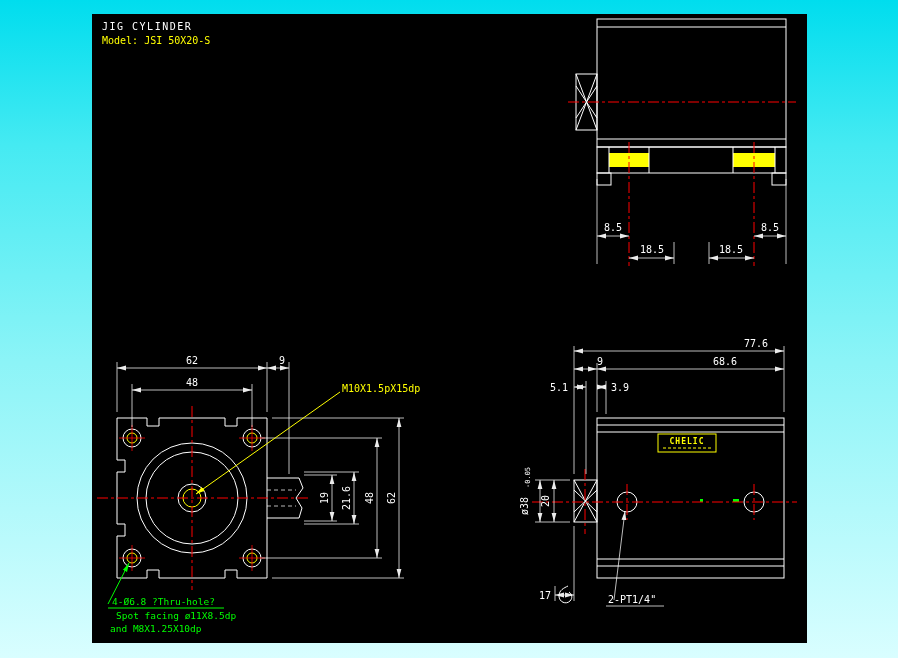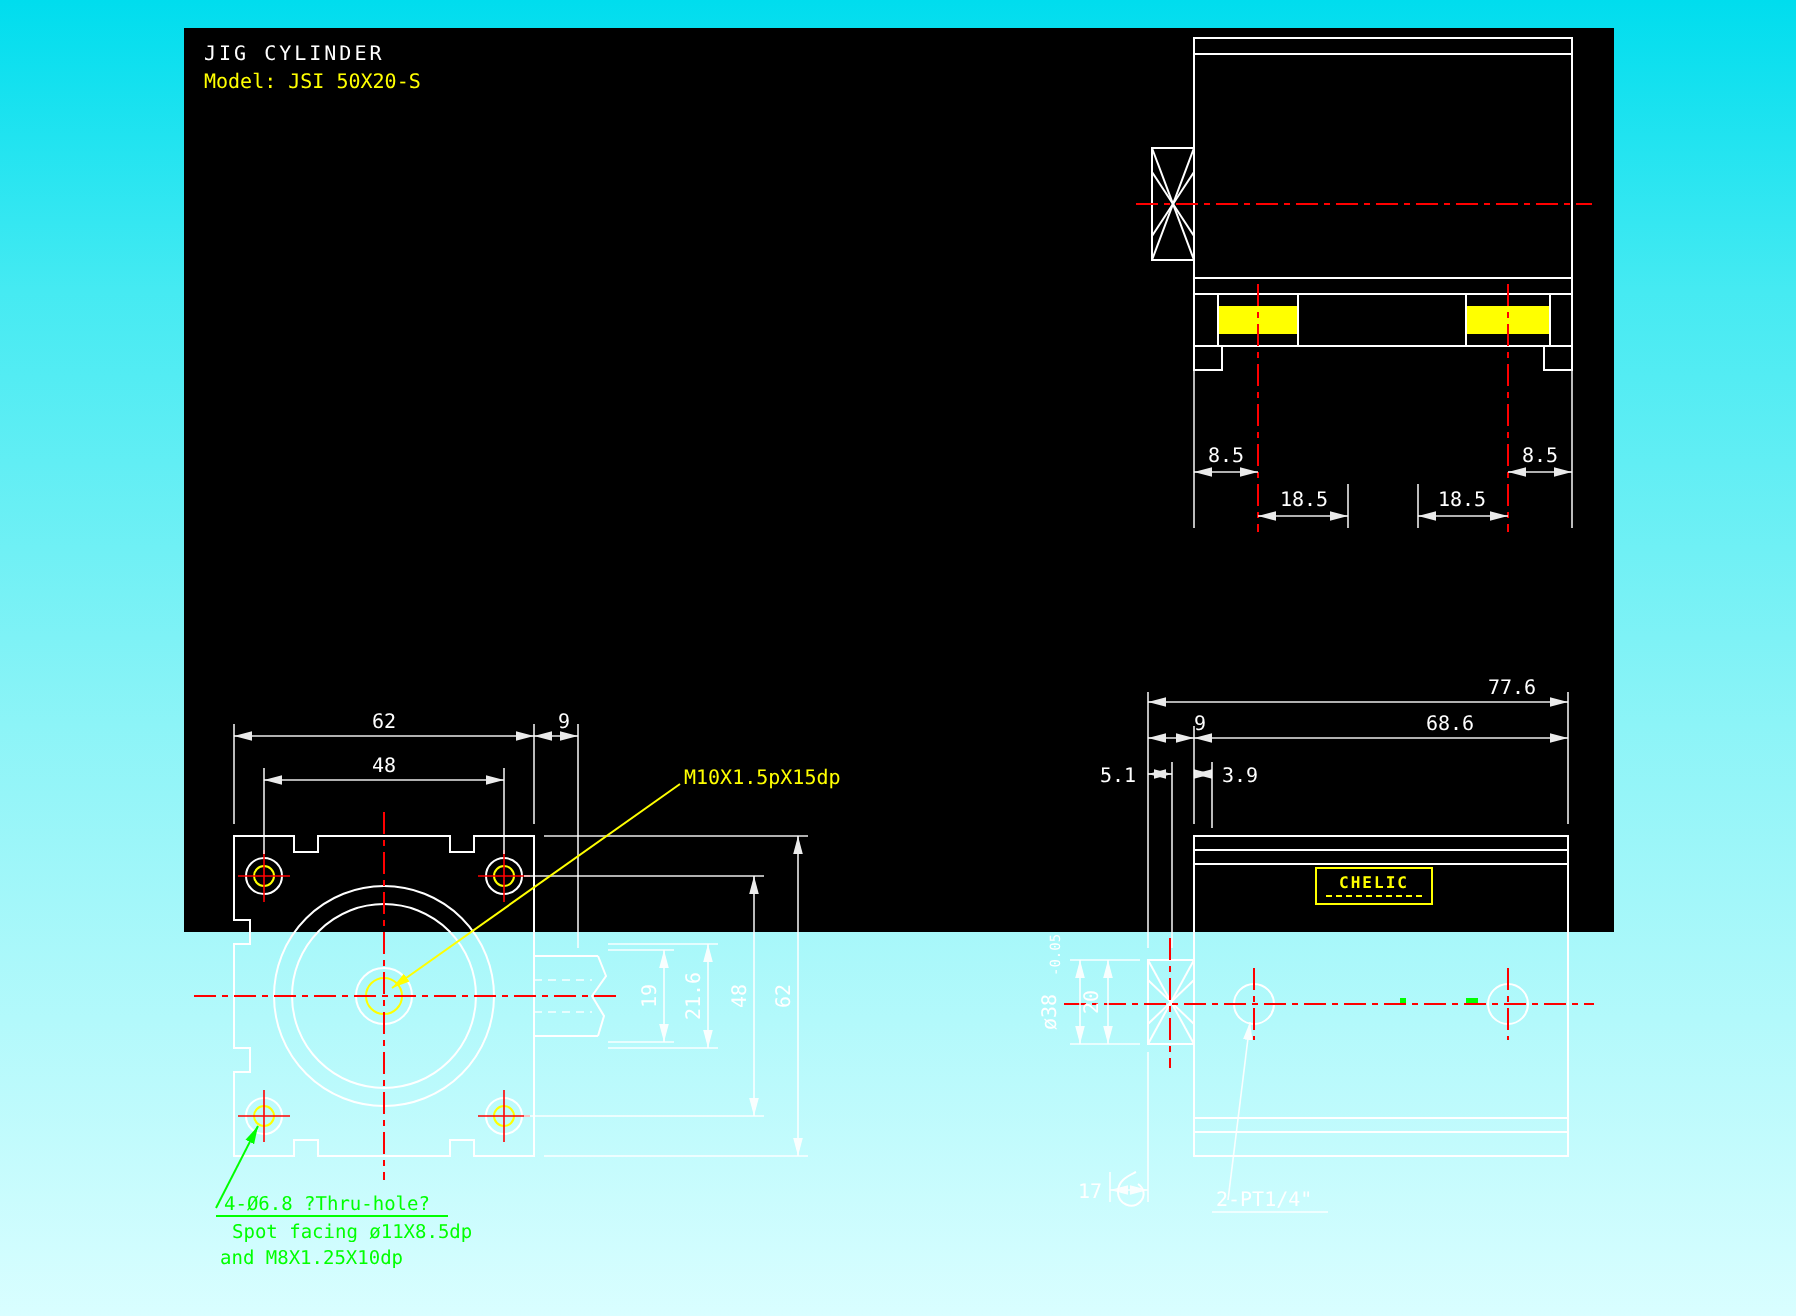--- a/index.html
+++ b/index.html
@@ -2,21 +2,21 @@
 <html><head>
 <meta charset="utf-8">
 <style>
   html,body{margin:0;padding:0;}
   body{
     width:898px;height:658px;position:relative;overflow:hidden;
     background:linear-gradient(180deg,#00ddee 0%,#45eaf2 22%,#8cf4f7 55%,#d9feff 100%);
     font-family:"DejaVu Sans Mono","Liberation Mono",monospace;
   }
   #canvas{
-    position:absolute;left:92px;top:14px;width:715px;height:452px;
+    position:absolute;left:92px;top:14px;width:715px;height:629px;
     background:#000;
   }
   svg{display:block}
   .w{stroke:#ffffff;fill:none;stroke-width:1}
   .wt{stroke:#ffffff;fill:none;stroke-width:.8;opacity:.92}
   .hid{stroke:#ffffff;fill:none;stroke-width:.8;stroke-dasharray:4 3;opacity:.9}
   .r{stroke:#ff0000;fill:none;stroke-width:1;stroke-dasharray:11 3 3 3}
   .rs{stroke:#ff0000;fill:none;stroke-width:.8}
   .yl{stroke:#ffff00;fill:none;stroke-width:1}
   .yf{fill:#ffff00;stroke:none}

